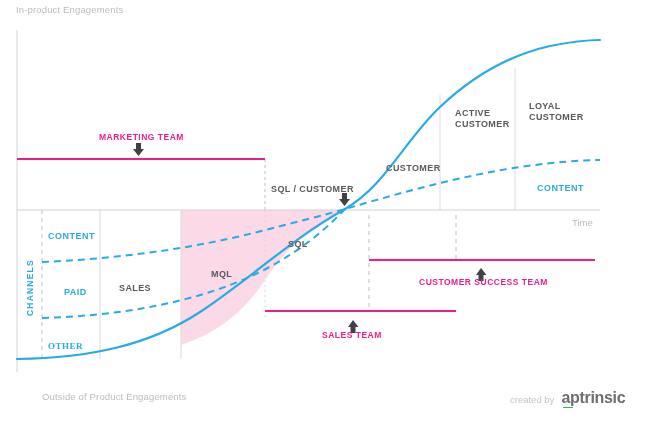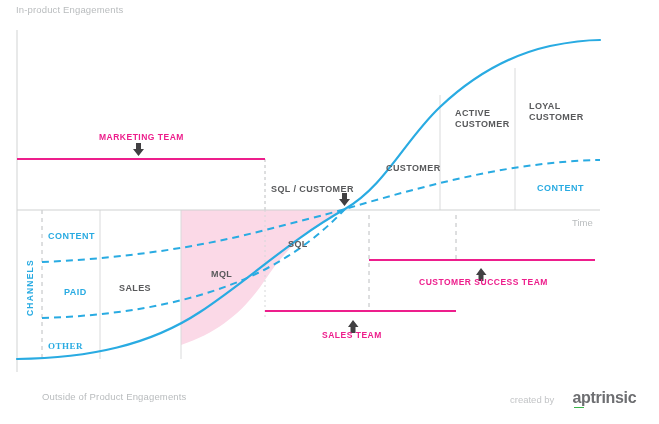--- a/index.html
+++ b/index.html
@@ -65,21 +65,21 @@
     letter-spacing: 1.2px;
     transform: rotate(-90deg);
     transform-origin: left top;
   }
   .credit {
     position: absolute;
     font-size: 9.5px;
     color: #c3c5c7;
     display: flex;
     align-items: baseline;
-    gap: 18px;
+    gap: 7px;
   }
   .credit-brand {
     font-size: 16px;
     font-weight: bold;
     color: #6d6e71;
     letter-spacing: -0.3px;
     position: relative;
   }
   .credit-brand .underline {
     position: absolute;

